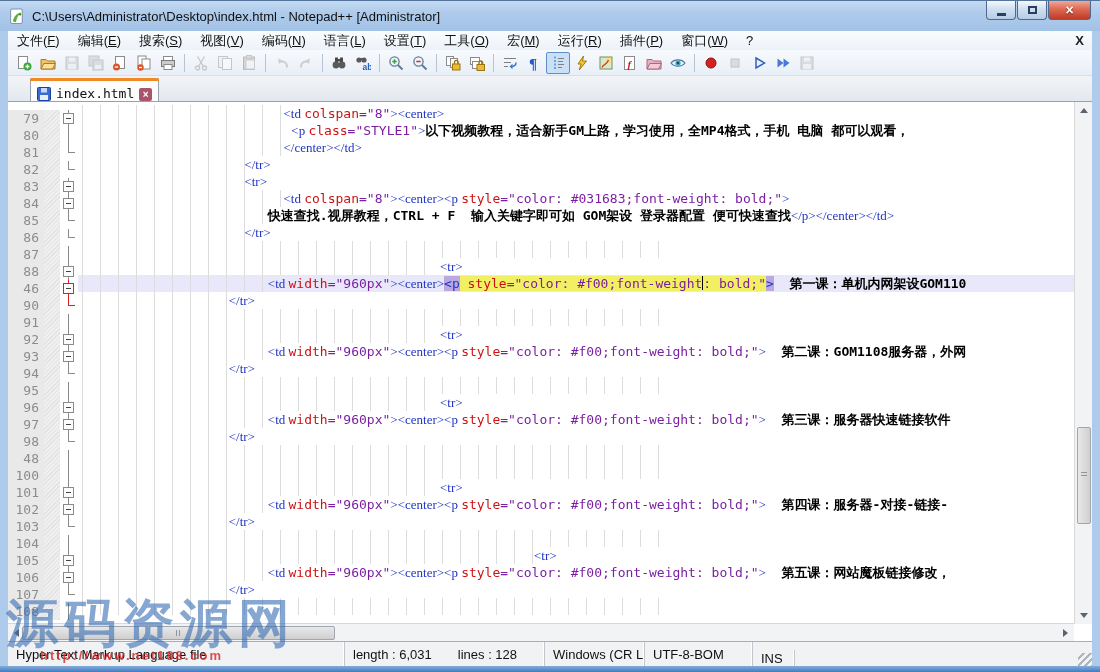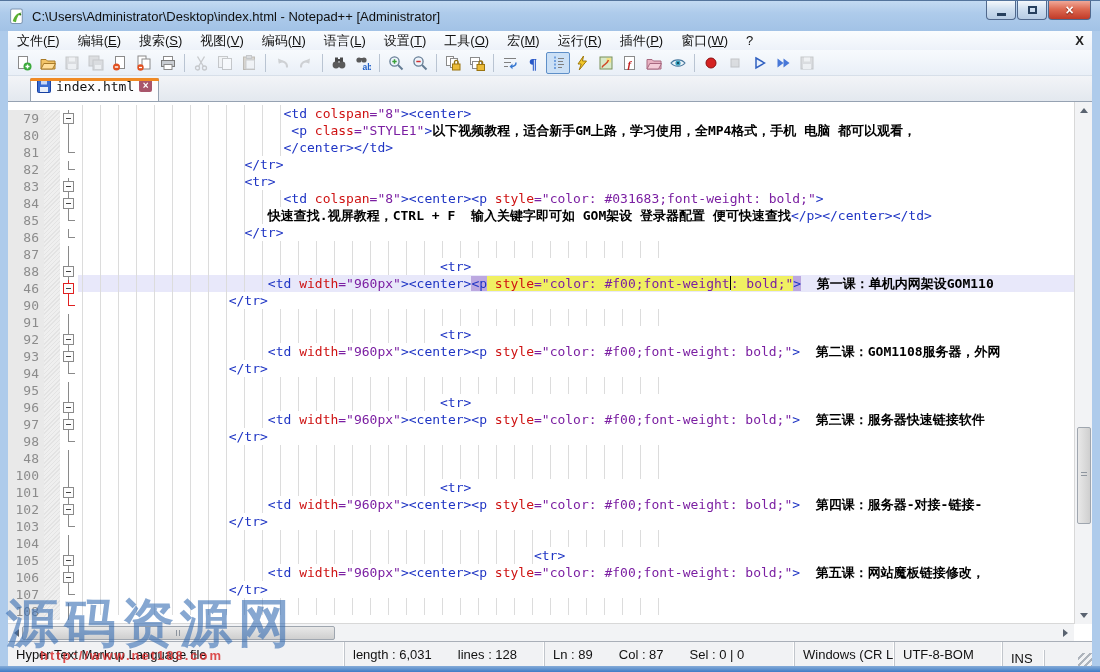--- a/index.html
+++ b/index.html
@@ -35,21 +35,21 @@
   .tbtn { width:24px; height:22px; display:flex; align-items:center; justify-content:center; border:1px solid transparent; border-radius:2px; cursor:pointer; }
   .tbtn.disabled { opacity:.42; filter:grayscale(.6); }
   .tbtn.pressed { background:#CBE0F6; border-color:#5E8FC8; }
   .tsep { width:1px; height:18px; background:#B9C4D2; margin:0 4px; }
   .tbtn svg { width:16px; height:16px; }
 
   
   .tabbar { position:absolute; left:8px; top:75px; width:1084px; height:25px;
     background:linear-gradient(#F2F4F7,#E3E8EF); display:flex; align-items:flex-end; padding-left:22px; }
   .tab { height:23px; background:#FDFDFE; border:1px solid #96A2B2; border-bottom:none; border-radius:2px 2px 0 0;
-    display:flex; align-items:flex-start; padding:0 6px; position:relative; cursor:pointer; }
+    display:flex; align-items:flex-end; padding:0 6px; position:relative; cursor:pointer; }
   .tab::before { content:""; position:absolute; left:-1px; right:-1px; top:-1px; height:3px; background:#F08A24; border-radius:2px 2px 0 0; }
   .tab .fico { width:14px; height:14px; margin-right:5px; }
   .tab-label { font-size:13px; color:#111; font-family:"DejaVu Sans Mono", monospace; }
   .tab-close { width:13px; height:13px; margin-left:5px; background:#A8556B; color:#fff; font-size:10px; font-weight:bold;
     line-height:13px; text-align:center; border-radius:2px; cursor:pointer; }
 
   
   .client { position:absolute; left:8px; top:100px; width:1084px; height:540px; background:#fff; border-top:1px solid #96A2B2; }
   .gutter { position:absolute; left:0; top:0; width:70px; height:522px; display:flex; flex-direction:column; padding-top:3px; overflow:hidden;justify-content:center; }
   .g-row { height:17px; display:flex; flex:0 0 17px; }
@@ -63,21 +63,21 @@
   .fbox::after { content:""; position:absolute; left:2px; top:4px; width:5px; height:1px; background:#444; }
   .red .fl, .red .ftick { background:#E02020; }
   .red .fbox { border-color:#E02020; }
 
   .code-pane { position:absolute; left:70px; top:0; width:996px; height:522px; overflow:hidden; padding-top:3px;
     font:13px/17px "DejaVu Sans Mono", monospace; white-space:pre; }
   .code-line { height:17px; padding-left:2px;
     background-image:repeating-linear-gradient(to right,#DCDCDC 0 1px,transparent 1px 18px);
     background-repeat:no-repeat; background-position:4px 0; }
   .code-line.cur { background-color:#E8E8FA; }
-  .c-t { color:#1F35C4; }
+  .c-t { color:#1F35C4;font-family:Liberation Serif, serif; }
   .c-a { color:#CE1212; }
   .c-v { color:#7B1FA2; }
   .c-x { color:#000; font-weight:bold; }
   .c-tp { color:#1F35C4; background:#BCA8E0; }
   .c-ay { color:#CE1212; background:#F0F062; }
   .c-vy { color:#7B1FA2; background:#F0F062; }
   .c-cr { display:inline-block; width:0; border-left:1px solid #000; height:14px; vertical-align:-2px; }
 
   
   .vscroll { position:absolute; right:0; top:0; width:18px; height:522px; background:#F2F3F5; border-left:1px solid #D8D8D8; }
@@ -641,27 +641,20 @@
     </div>
   </div>
 
   <div class="statusbar">
     <div class="sp sp1">Hyper Text Markup Language file</div>
     <div class="sp sp2">
       <span>length : 6,031</span>
         <span class="gap"></span>
       <span>lines : 128</span>
     </div>
-    <div class="sp sp3">
-      <span>Ln : 89</span>
-        <span class="gap"></span>
-      <span>Col : 87</span>
-        <span class="gap"></span>
-      <span>Sel : 0 | 0</span>
-    </div>
     <div class="sp sp4">Windows (CR LF)</div>
     <div class="sp sp5">UTF-8-BOM</div>
     <div class="sp sp6">INS</div>
     <div class="grip"></div>
   </div>
 
   <div class="bottom-edge"></div>
 
   <div class="watermark">源码资源网</div>
   <div class="watermark-url">http://www.net188.com</div>

